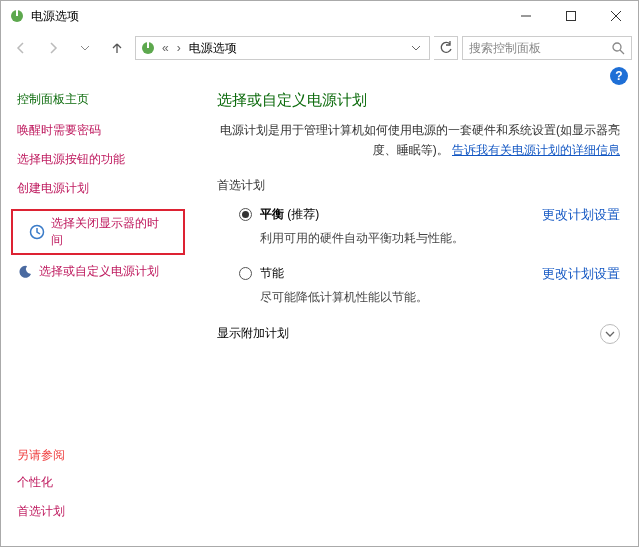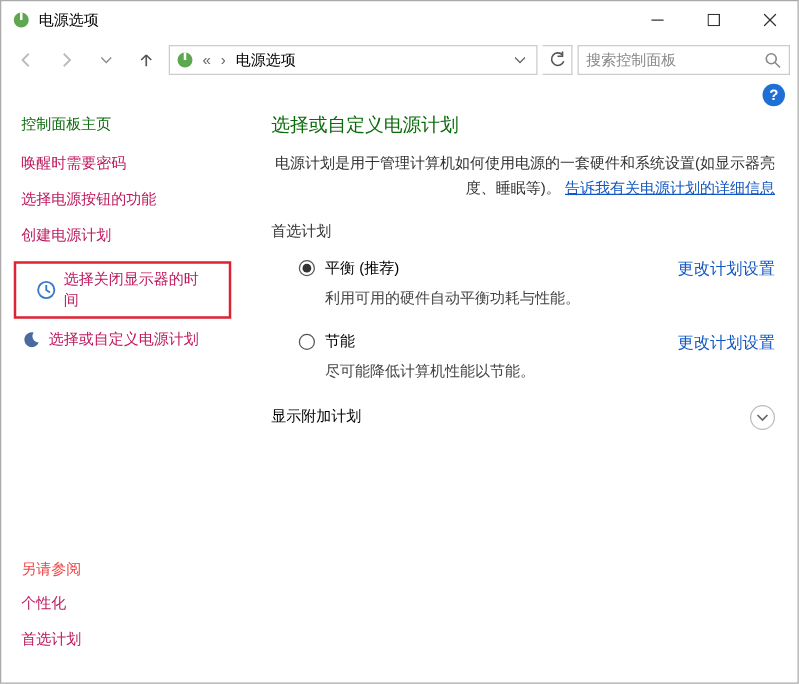--- a/index.html
+++ b/index.html
@@ -33,21 +33,21 @@
   .main { flex: 1; padding: 6px 18px 10px 20px; }
   h1 { font-size: 15px; color: #0b6a0b; font-weight: normal; margin-bottom: 10px; }
   .desc { font-size: 12px; color: #333; line-height: 1.7; margin-bottom: 16px; text-align: right; }
   .desc a { color: #1357c3; text-decoration: underline; cursor: pointer; }
   .section-title { font-size: 12px; color: #333; margin-bottom: 12px; }
   .plan { margin-left: 22px; margin-bottom: 18px; }
   .plan-head { display: flex; align-items: center; }
   .radio { width: 13px; height: 13px; border: 1px solid #555; border-radius: 50%; margin-right: 8px; display: inline-flex; align-items: center; justify-content: center; flex-shrink: 0; }
   .radio.checked::after { content: ""; width: 7px; height: 7px; background: #333; border-radius: 50%; }
   .plan-name { font-size: 12px; }
-  .plan-name b { font-weight: normal; }
+  .plan-name b { font-weight: bold; }
   .plan-link { margin-left: auto; color: #1357c3; font-size: 13px; cursor: pointer; }
   .plan-desc { font-size: 12px; color: #444; margin-left: 21px; margin-top: 6px; }
   .showmore { display: flex; align-items: center; margin-top: 14px; }
   .expand { width: 20px; height: 20px; border: 1px solid #bbb; border-radius: 50%; margin-left: auto; display: flex; align-items: center; justify-content: center; color: #666; }
   svg { display: block; }
 </style>
 </head>
 <body>
 
 <div class="titlebar">

